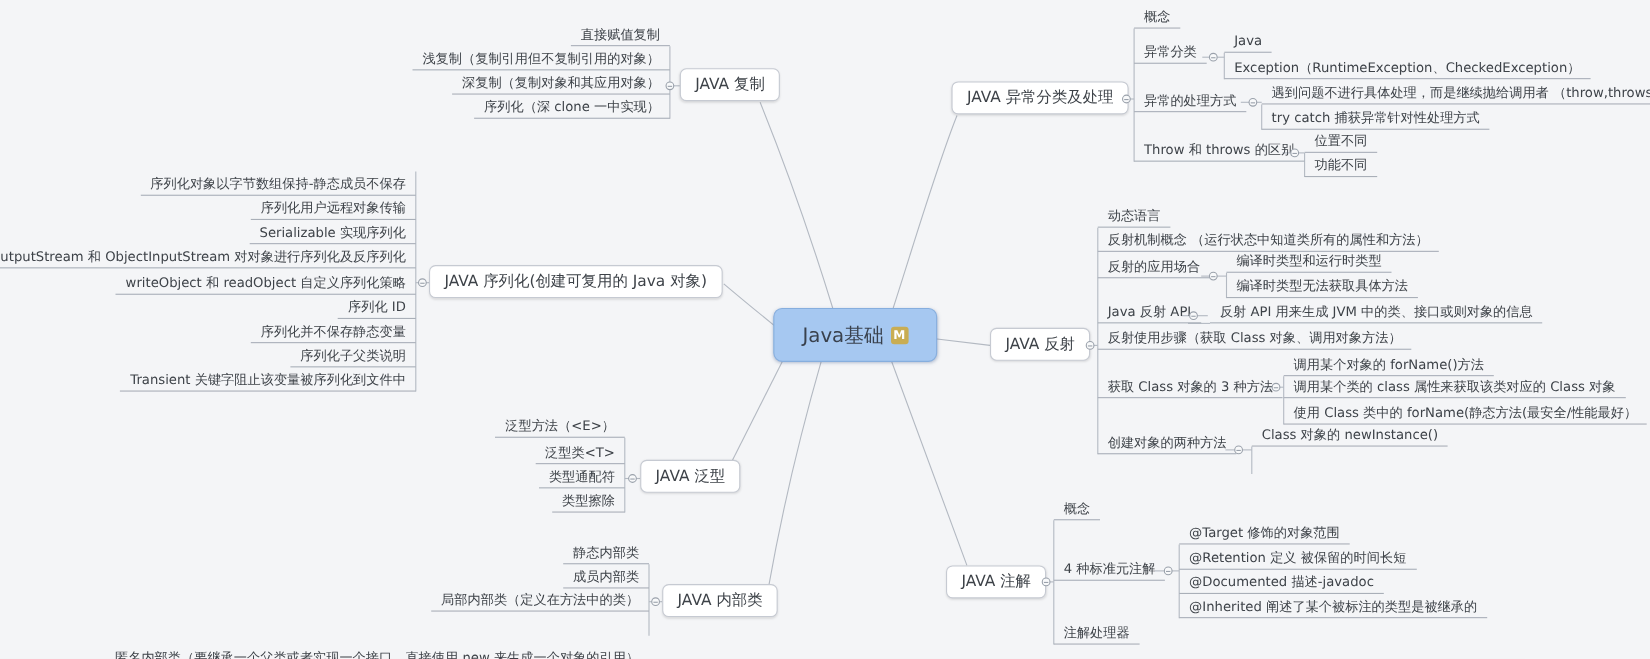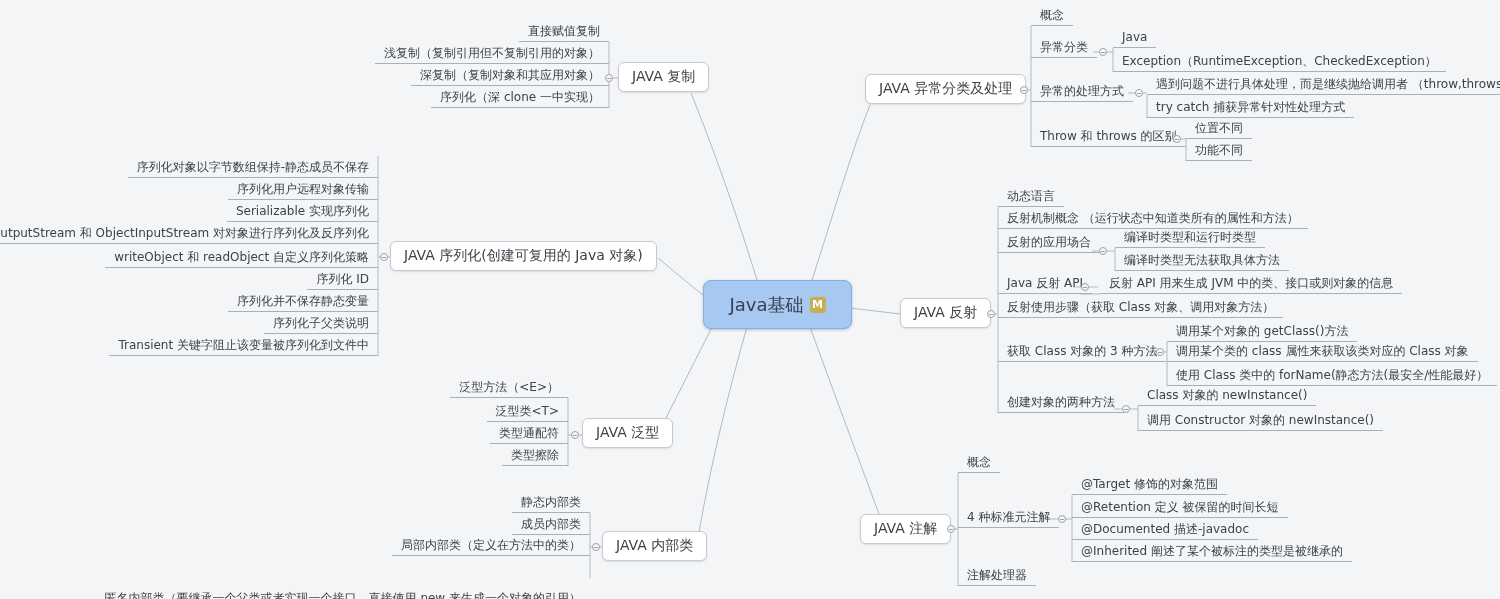--- a/index.html
+++ b/index.html
@@ -122,26 +122,25 @@
 
   <div class="topic" style="left:998px;top:188px">动态语言</div>
   <div class="topic" style="left:998px;top:210px">反射机制概念 （运行状态中知道类所有的属性和方法）</div>
   <div class="topic" style="left:998px;top:234px">反射的应用场合</div>
   <div class="topic" style="left:1115px;top:229px">编译时类型和运行时类型</div>
   <div class="topic" style="left:1115px;top:252px">编译时类型无法获取具体方法</div>
   <div class="topic" style="left:998px;top:275px">Java 反射 API</div>
   <div class="topic" style="left:1100px;top:275px">反射 API 用来生成 JVM 中的类、接口或则对象的信息</div>
   <div class="topic" style="left:998px;top:299px">反射使用步骤（获取 Class 对象、调用对象方法）</div>
   <div class="topic" style="left:998px;top:343px">获取 Class 对象的 3 种方法</div>
-  <div class="topic" style="left:1167px;top:323px">调用某个对象的 getClass()方法</div>
+  <div class="topic" style="left:1167px;top:323px">调用某个对象的 forName()方法</div>
   <div class="topic" style="left:1167px;top:367px">使用 Class 类中的 forName(静态方法(最安全/性能最好）</div>
   <div class="topic" style="left:1167px;top:343px">调用某个类的 class 属性来获取该类对应的 Class 对象</div>
   <div class="topic" style="left:998px;top:394px">创建对象的两种方法</div>
   <div class="topic" style="left:1138px;top:387px">Class 对象的 newInstance()</div>
-  <div class="topic" style="left:1138px;top:412px">调用 Constructor 对象的 newInstance()</div>
 
   <div class="topic" style="left:958px;top:454px">概念</div>
   <div class="topic" style="left:958px;top:509px">4 种标准元注解</div>
   <div class="topic" style="left:1072px;top:476px">@Target 修饰的对象范围</div>
   <div class="topic" style="left:1072px;top:499px">@Retention 定义 被保留的时间长短</div>
   <div class="topic" style="left:1072px;top:521px">@Documented 描述-javadoc</div>
   <div class="topic" style="left:1072px;top:543px">@Inherited 阐述了某个被标注的类型是被继承的</div>
   <div class="topic" style="left:958px;top:567px">注解处理器</div>
 
   <i class="dot" style="left:605px;top:74px"></i>

